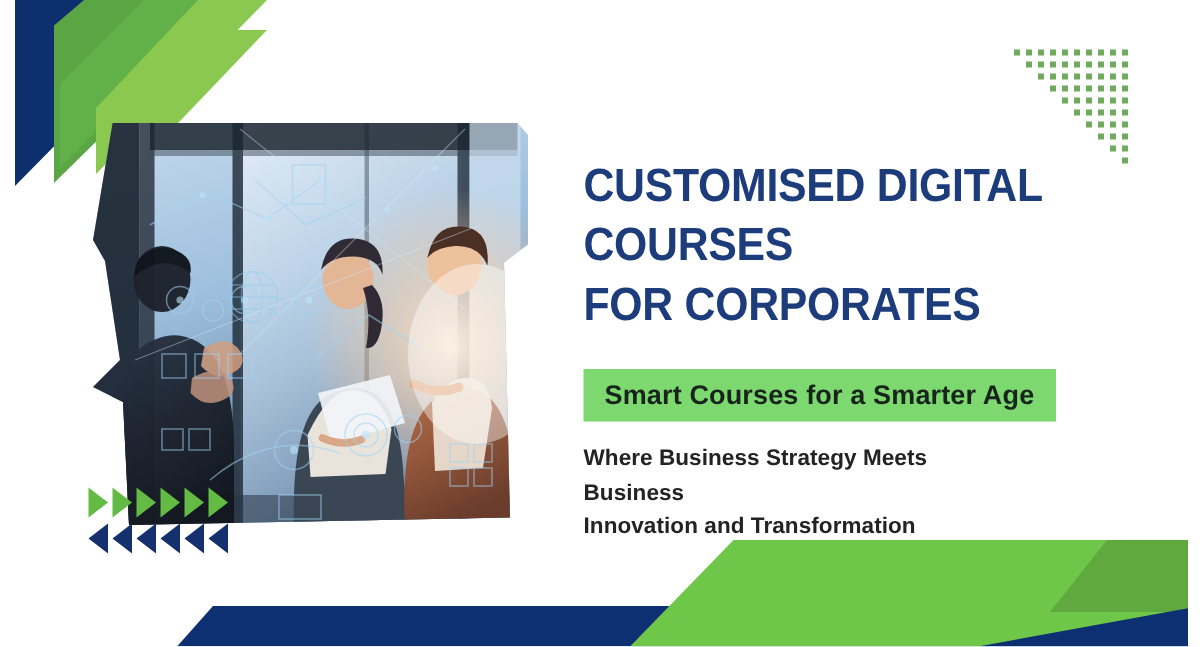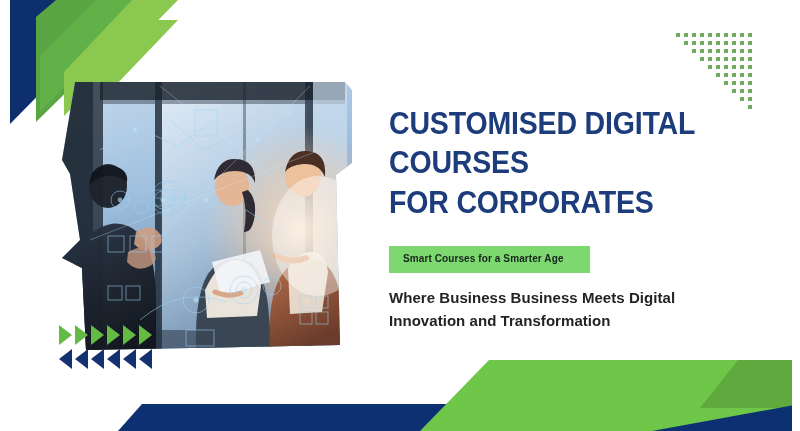--- a/index.html
+++ b/index.html
@@ -30,24 +30,24 @@
     text-transform:uppercase;
     transform:scaleX(0.92);
     transform-origin:left center;
     white-space:pre-line;
   }
   #badge{
     display:inline-block;
     margin-top:24px;
     background:#7dd96f;
     color:#17241c;
-    font-size:10px;
+    font-size:18px;
     font-weight:700;
     letter-spacing:0.1px;
-    padding:8px 26px 9px 14px;
+    padding:8px 14px 9px 14px;
     line-height:1;
   }
   #subtitle{
     margin:14px 0 0 0;
     font-size:15px;
     font-weight:700;
     line-height:1.5;
     color:#232323;
     letter-spacing:0.05px;
     white-space:pre-line;
@@ -322,17 +322,17 @@
 
     <polygon points="738,360 800,360 800,408 700,408" fill="#5fa93f"></polygon>
 
     <polygon points="800,404 800,431 652,431" fill="#0d3073"></polygon>
   </svg>
 
   <div id="text-block">
     <h1 id="headline">CUSTOMISED DIGITAL COURSES
 FOR CORPORATES</h1>
     <div id="badge">Smart Courses for a Smarter Age</div>
-    <p id="subtitle">Where Business Business Meets Digital
+    <p id="subtitle">Where Business Strategy Meets Business
 Innovation and Transformation</p>
   </div>
 
 </div>
 
 </body></html>

